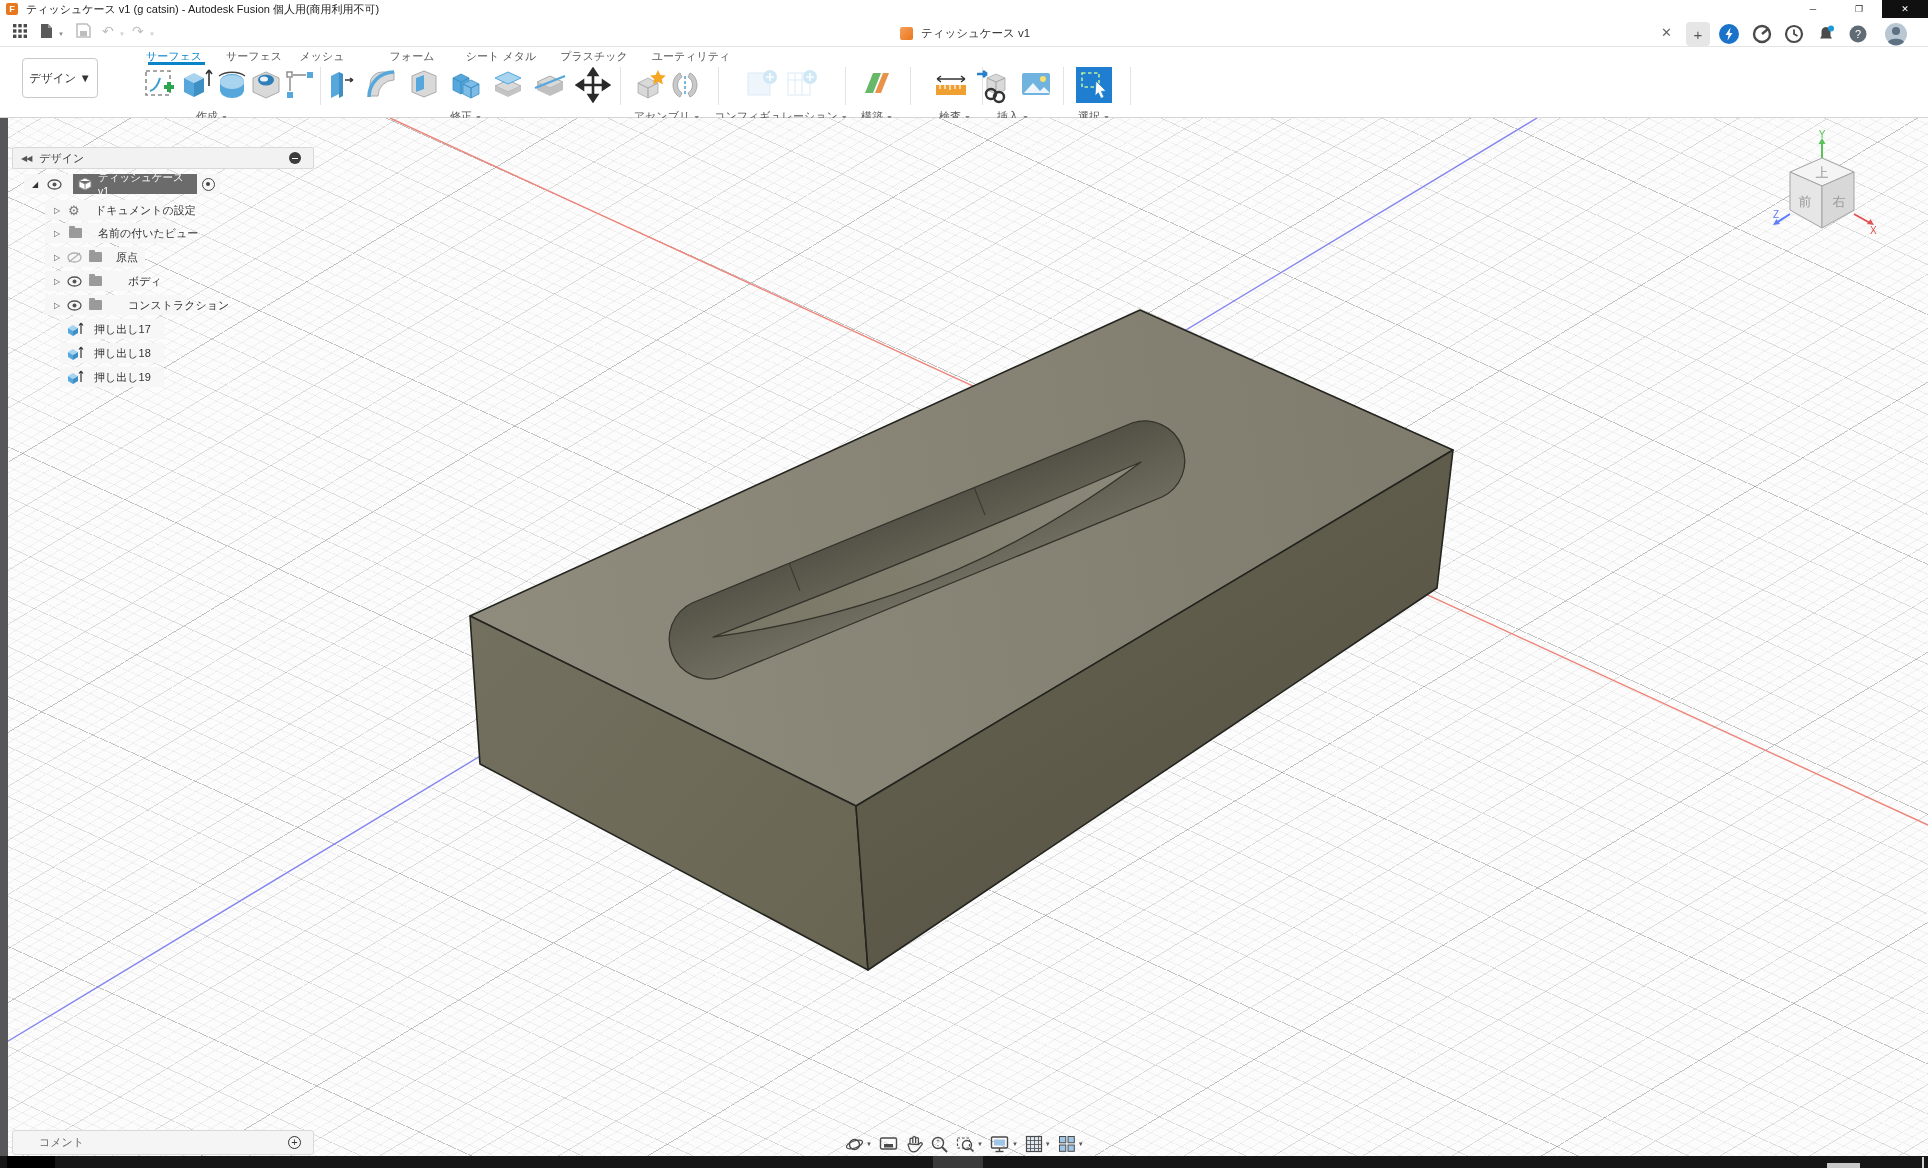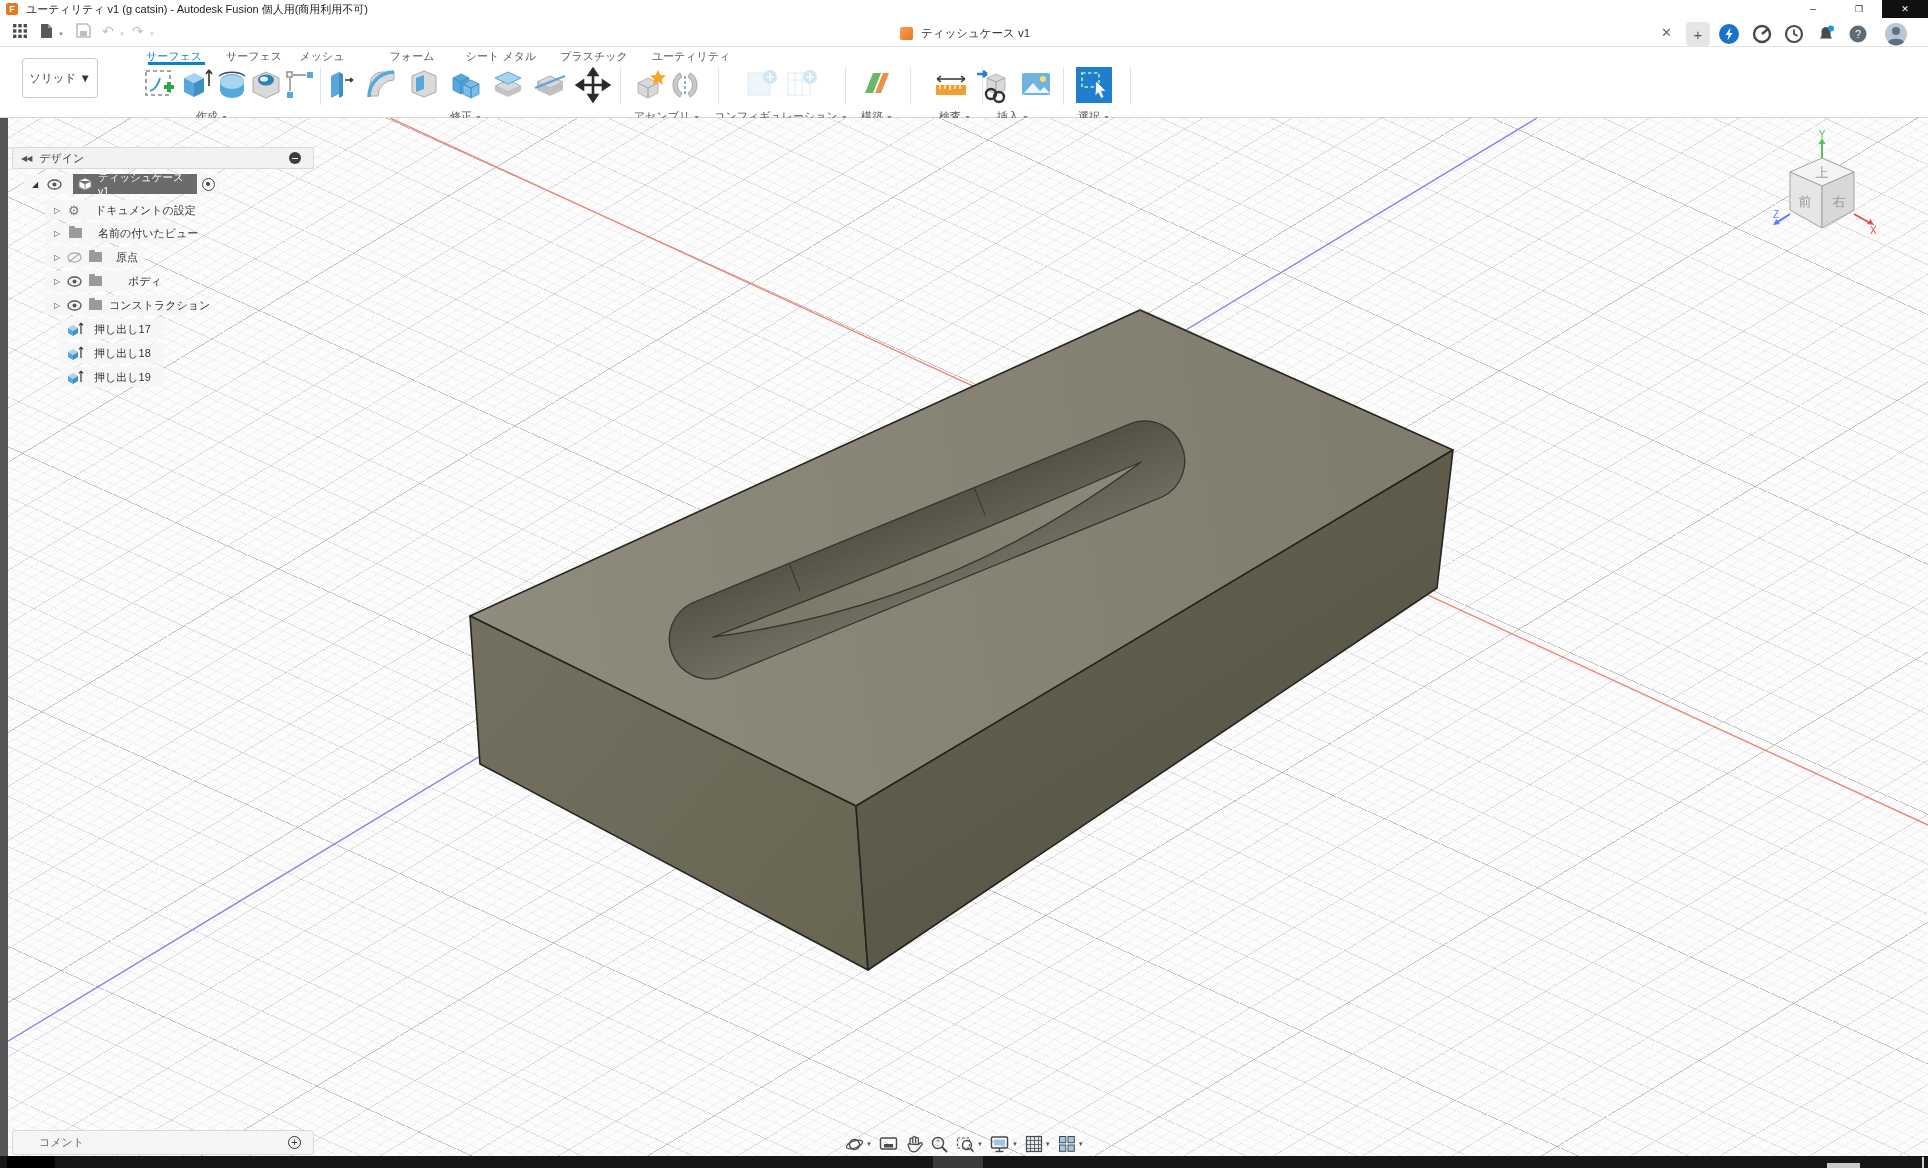--- a/index.html
+++ b/index.html
@@ -98,21 +98,21 @@
   #taskbar .txt  { position:absolute; left:1827px; top:7px; width:33px; height:5px; background:#e8e8e8; opacity:.85; }
   #taskbar .vline{ position:absolute; left:1922px; top:1px; width:2px; height:11px; background:#d0d0d0; }
 </style>
 </head>
 <body>
 
 <div id="root">
 
   <div id="titlebar">
     <div class="fusion-badge">F</div>
-    <span>ユーティリティ v1 (g catsin) - Autodesk Fusion 個人用(商用利用不可)</span>
+    <span>ティッシュケース v1 (g catsin) - Autodesk Fusion 個人用(商用利用不可)</span>
     <div class="wincontrols">
       <div class="winbtn">─</div>
       <div class="winbtn">❐</div>
       <div class="winbtn close">✕</div>
     </div>
   </div>
 
   <div id="qatrow">
     <div class="qicon" style="left:12px">
       <svg width="16" height="16">
@@ -369,21 +369,21 @@
     <div class="rlabel" style="left:466px"><span>修正</span> <span class="car">▼</span></div>
     <div class="rlabel" style="left:667px"><span>アセンブリ</span> <span class="car">▼</span></div>
     <div class="rlabel" style="left:781px"><span>コンフィギュレーション</span> <span class="car">▼</span></div>
     <div class="rlabel" style="left:877px"><span>構築</span> <span class="car">▼</span></div>
     <div class="rlabel" style="left:955px"><span>検査</span> <span class="car">▼</span></div>
     <div class="rlabel" style="left:1013px"><span>挿入</span> <span class="car">▼</span></div>
     <div class="rlabel" style="left:1094px"><span>選択</span> <span class="car">▼</span></div>
   </div>
 
   <div id="workspace-btn" style="top:58px;position:absolute;z-index:5">
-    <span>ソリッド ▼</span>
+    <span>デザイン ▼</span>
   </div>
 
   <div id="canvas">
     <div id="grid"></div>
 
     <svg id="scene" viewBox="0 0 1928 1038">
       <defs>
         <linearGradient id="gTop" x1="470" y1="498" x2="1453" y2="332" gradientUnits="userSpaceOnUse">
           <stop offset="0" stop-color="#908c7d"></stop>
             <stop offset="1" stop-color="#7f7b6d"></stop>
@@ -488,21 +488,21 @@
     </div>
 
     <div class="trow" style="left:12px;top:177px;width:302px">
       <div class="trow-bg" style="left:33px;width:142px"></div>
       <span class="tri" style="position:absolute;left:38px">▷</span>
       <svg style="position:absolute;left:55px" width="15" height="11">
           <ellipse cx="7.5" cy="5.5" rx="6.5" ry="4.5" fill="none" stroke="#555" stroke-width="1.3"></ellipse>
           <circle cx="7.5" cy="5.5" r="2" fill="#555"></circle>
         </svg>
       <span class="folder" style="position:absolute;left:77px"></span>
-      <span style="position:absolute;left:97px">コンストラクション</span>
+      <span style="position:absolute;left:116px">コンストラクション</span>
     </div>
 
     <div class="trow" style="left:12px;top:201px;width:302px">
       <div class="trow-bg" style="left:48px;width:104px"></div>
       <svg style="position:absolute;left:54px" width="18" height="15">
           <path d="M2 6 l5 -3 5 3 -5 3 z" fill="#a8d4ef"></path>
           <path d="M2 6 v5 l5 3 v-5 z" fill="#56a7dc"></path>
           <path d="M12 6 v5 l-5 3 v-5 z" fill="#3d8fc4"></path>
           <path d="M15 1 v11 M15 1 l-2 2.5 M15 1 l2 2.5" stroke="#333" stroke-width="1.2" fill="none"></path>
         </svg>

